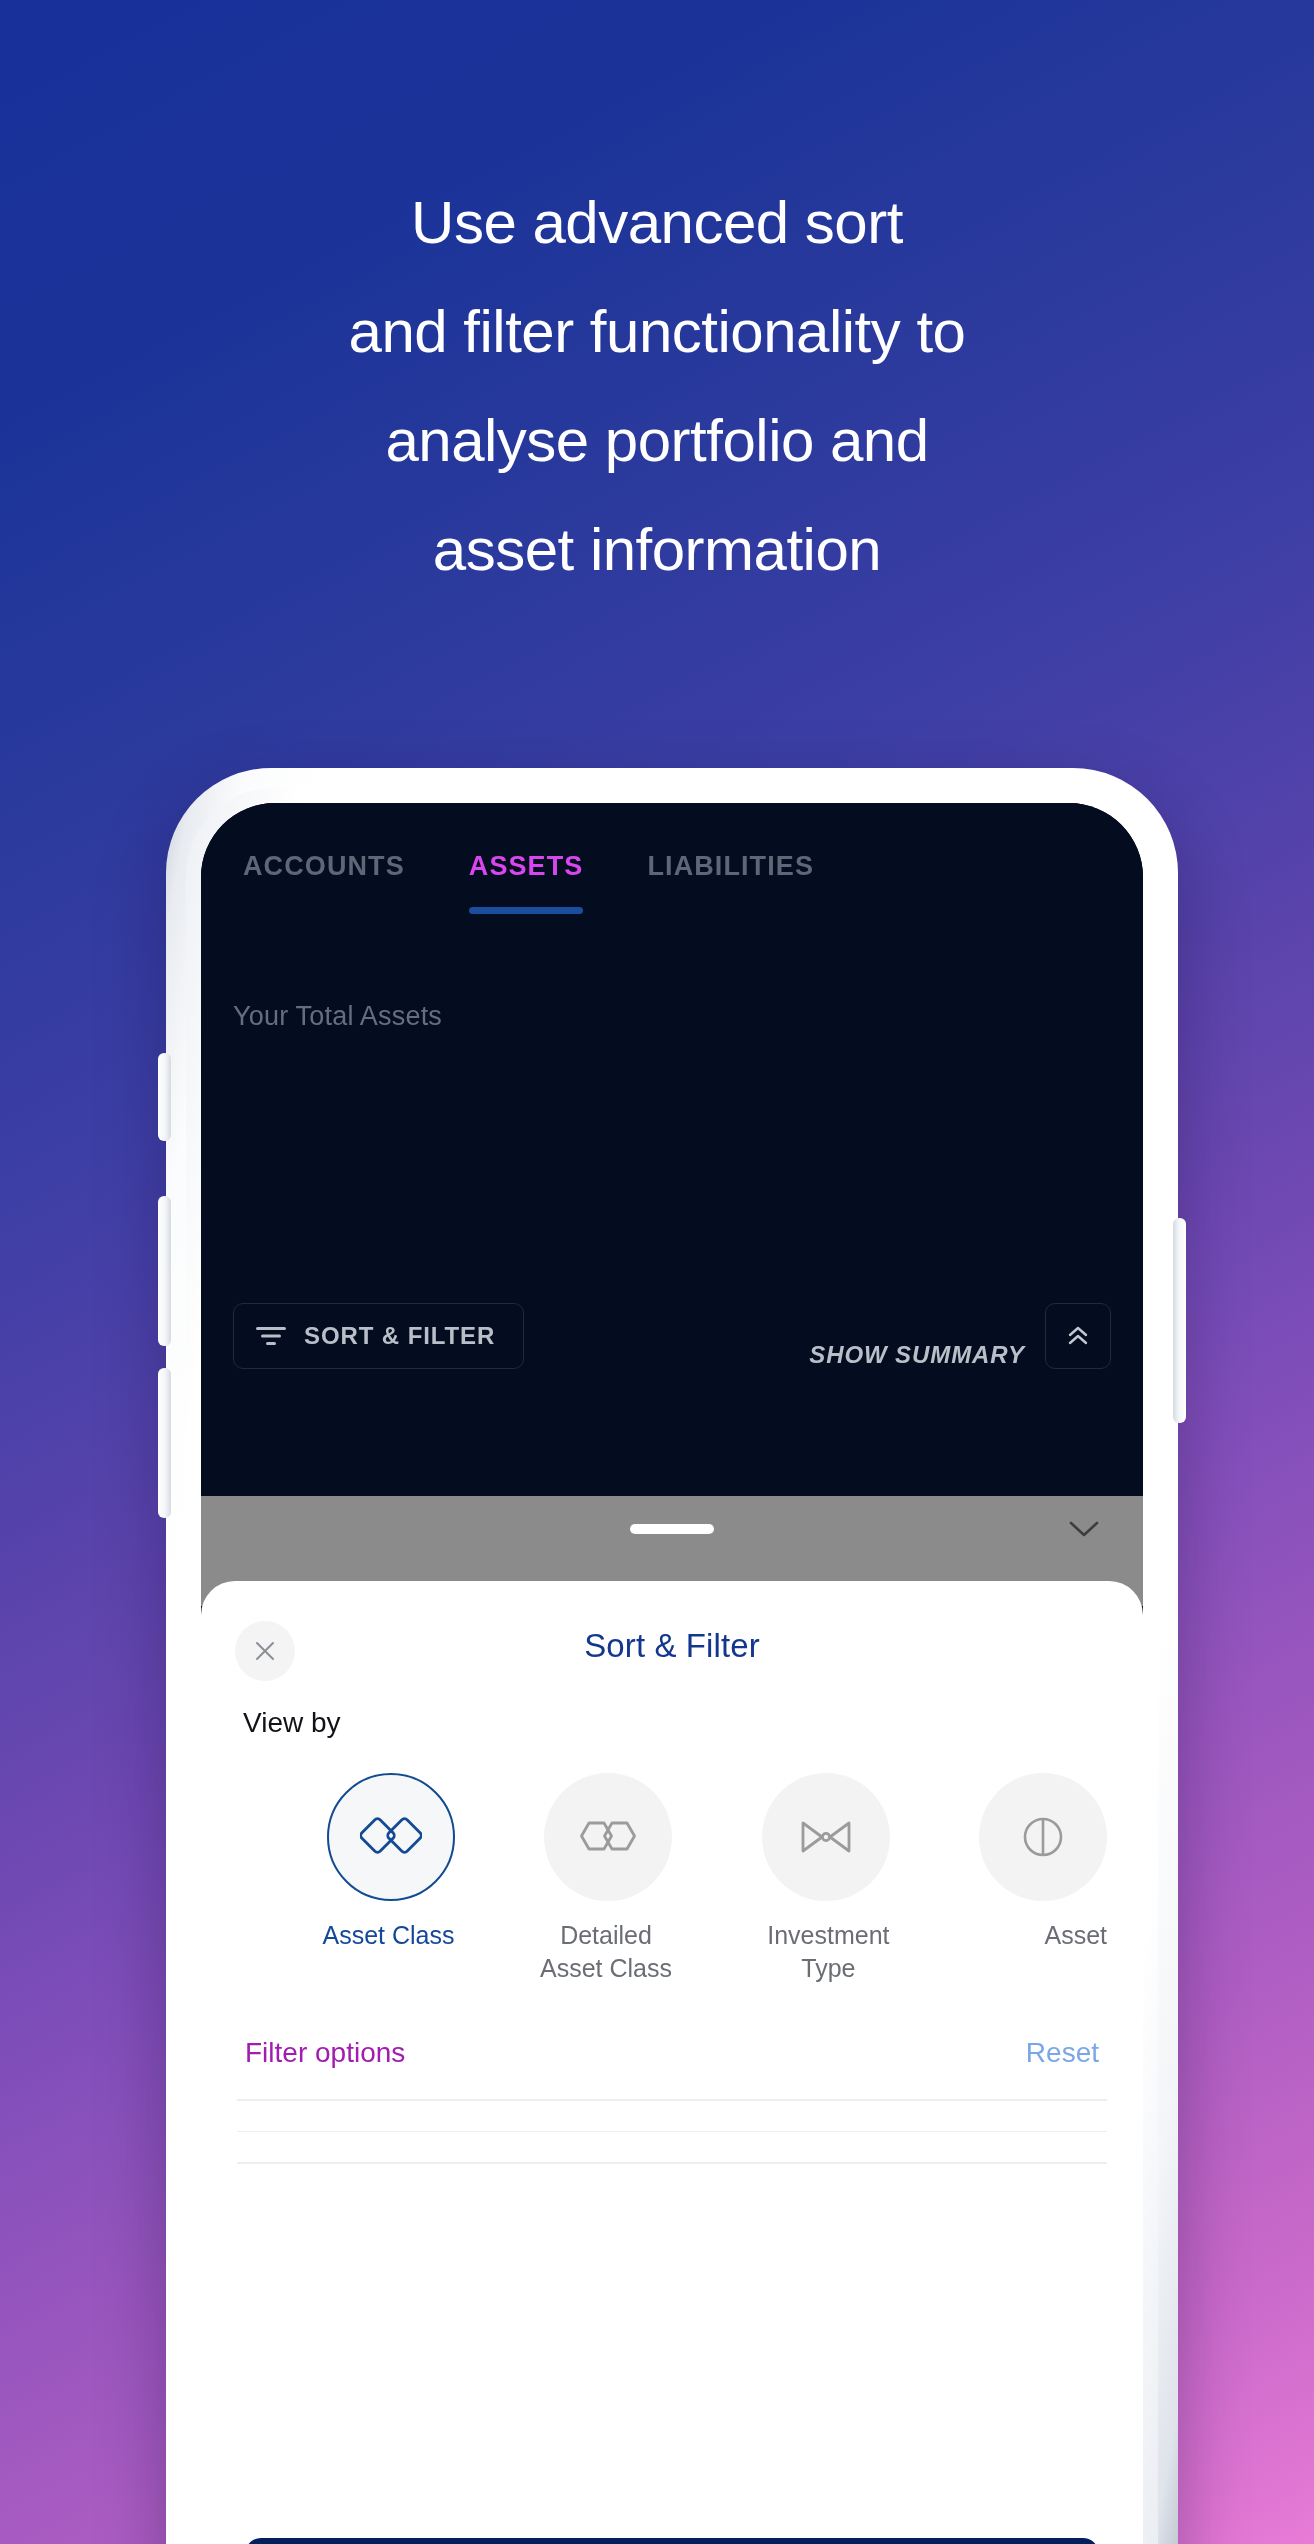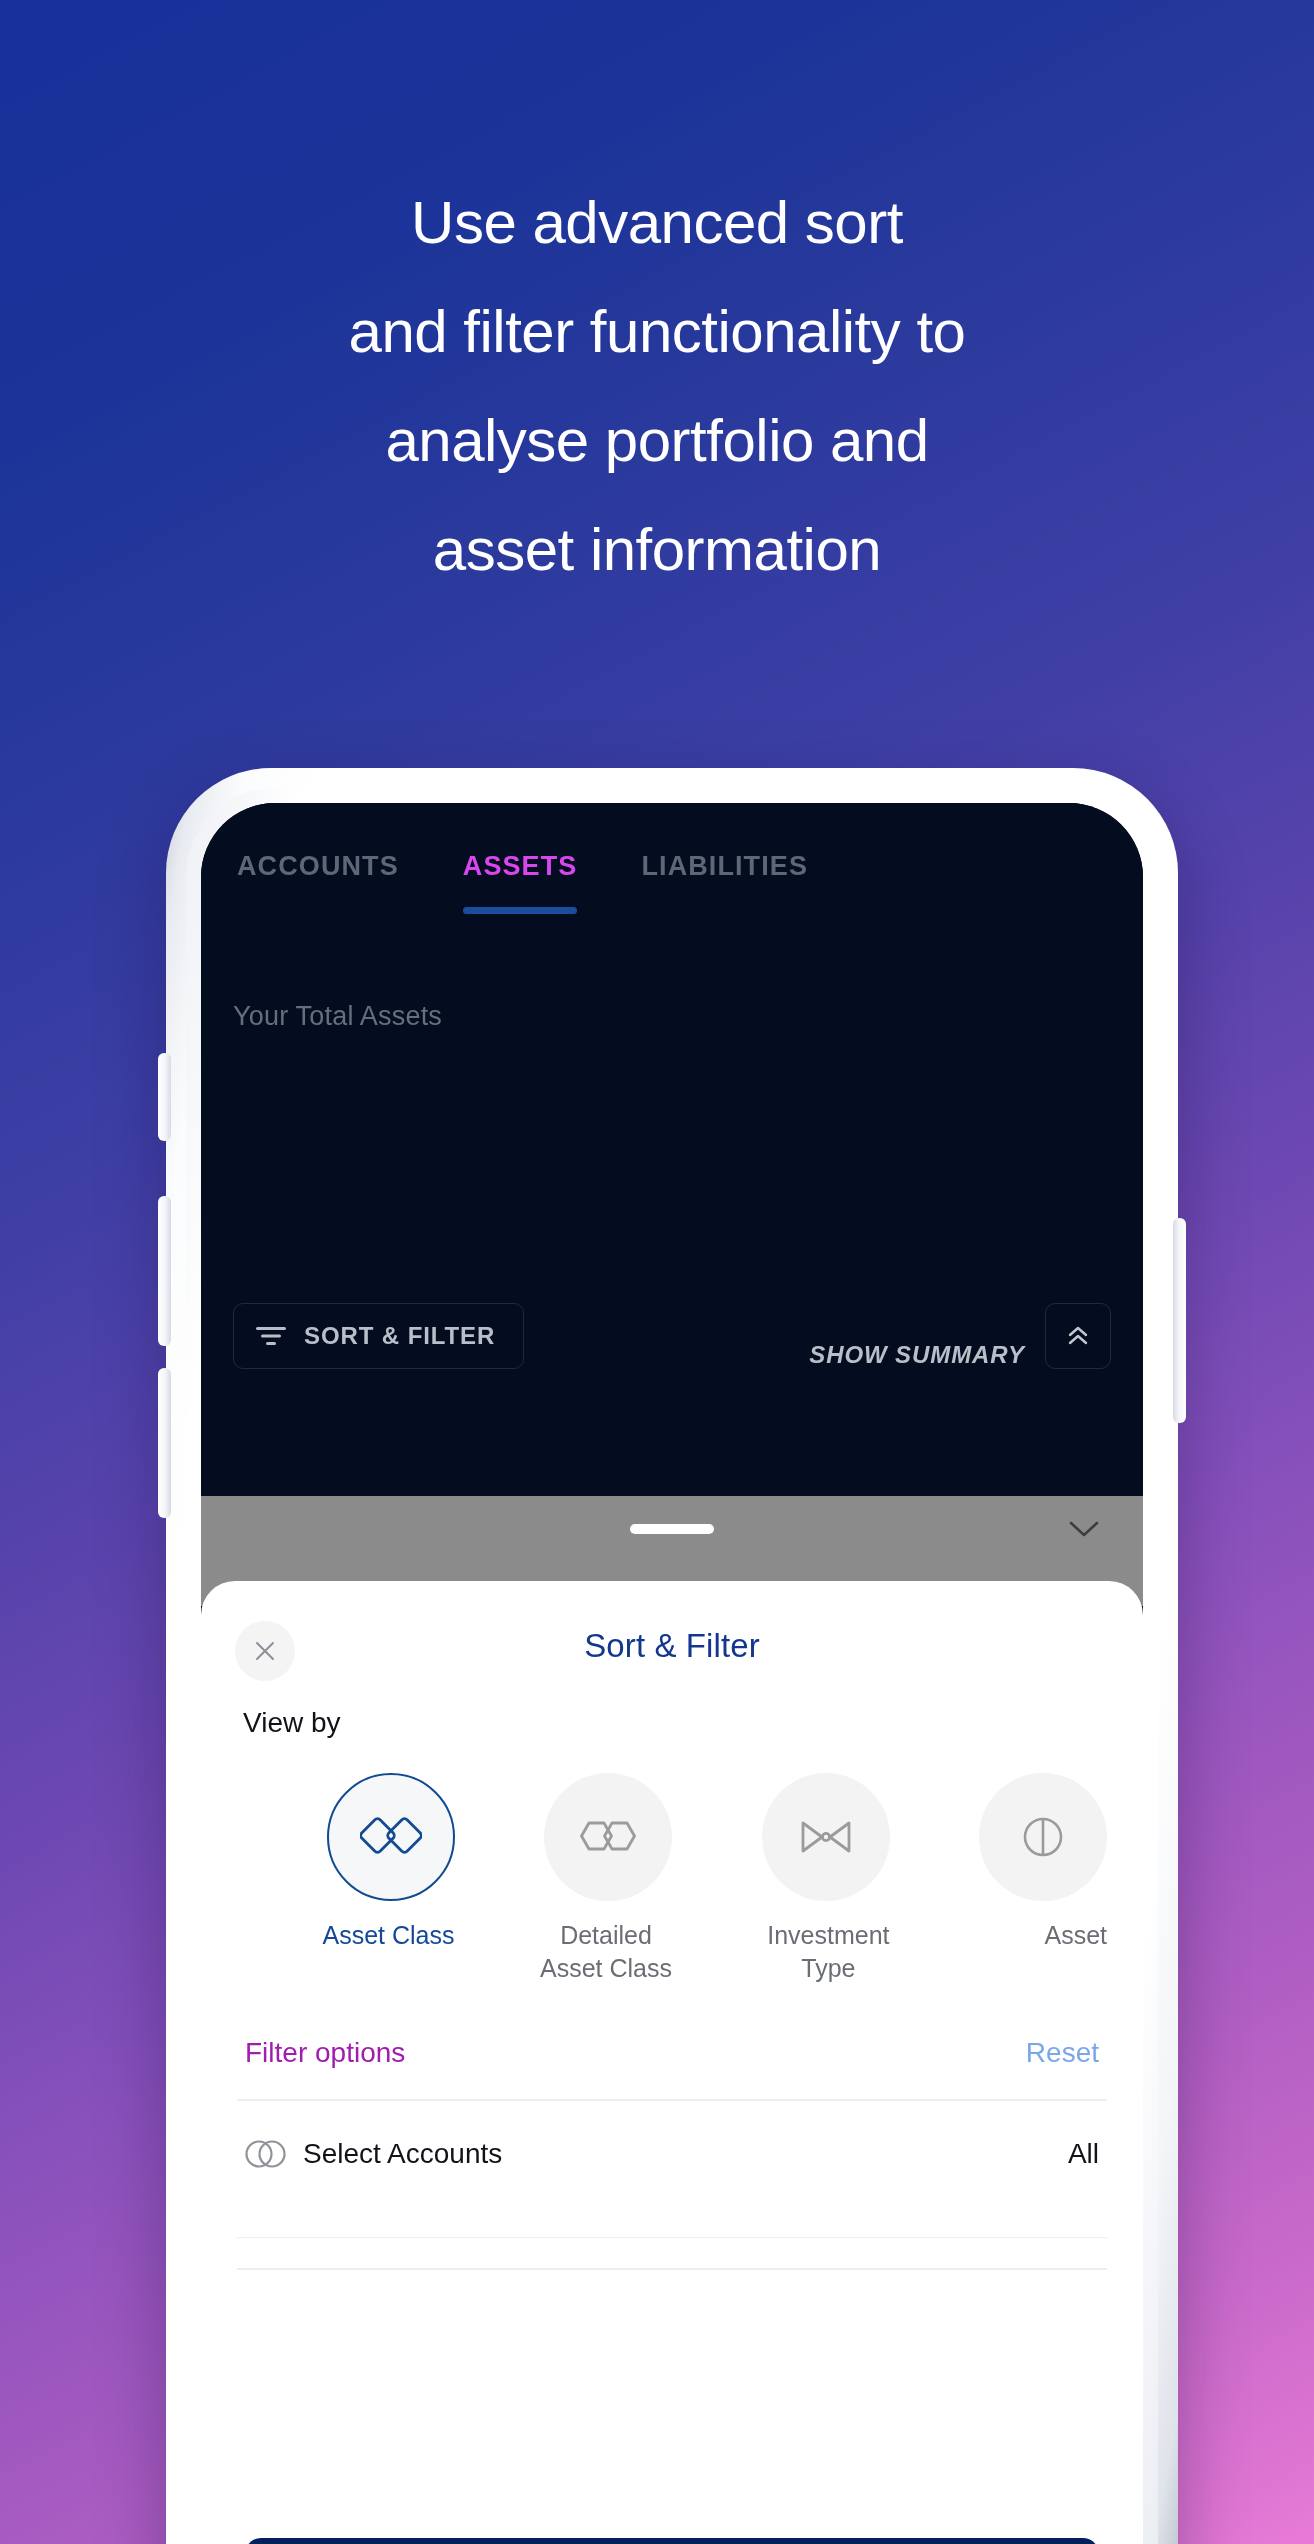--- a/index.html
+++ b/index.html
@@ -124,25 +124,25 @@
     position: absolute;
     left: 0; top: 0;
     width: 100%;
     height: 693px;
     background: #040d1f;
   }
 
   
   #tabs {
     position: absolute;
-    left: 16px; top: 48px;
+    left: 0; top: 48px;
     width: 100%;
     display: flex;
     align-items: flex-start;
-    padding-left: 20px;
+    padding-left: 42px;
   }
   .tab {
     position: relative;
     font-size: 27px;
     font-weight: 700;
     letter-spacing: 1.1px;
     color: #5d6775;
     padding: 0 0 32px 0;
     margin-right: 64px;
   }
@@ -480,30 +480,20 @@
 
       </div>
 
       <div id="filter-head">
         <span id="filter-options-label">Filter options</span>
         <span id="reset-link">Reset</span>
       </div>
 
       <div class="divider"></div>
 
-      <div class="opt-row">
-        <span class="opt-icon">
-          <svg width="46" height="32" viewBox="0 0 46 32">
-            <circle cx="16" cy="16" r="12.5" fill="none" stroke="#8f9399" stroke-width="2.2"></circle>
-            <circle cx="29" cy="16" r="12.5" fill="none" stroke="#8f9399" stroke-width="2.2"></circle>
-          </svg>
-        </span>
-        <span class="opt-label">Select Accounts</span>
-        <span class="opt-value">All</span>
-      </div>
 
       <div class="divider"></div>
 
 
       <div class="divider"></div>
 
       <div id="apply-btn"></div>
 
     </div>
 

